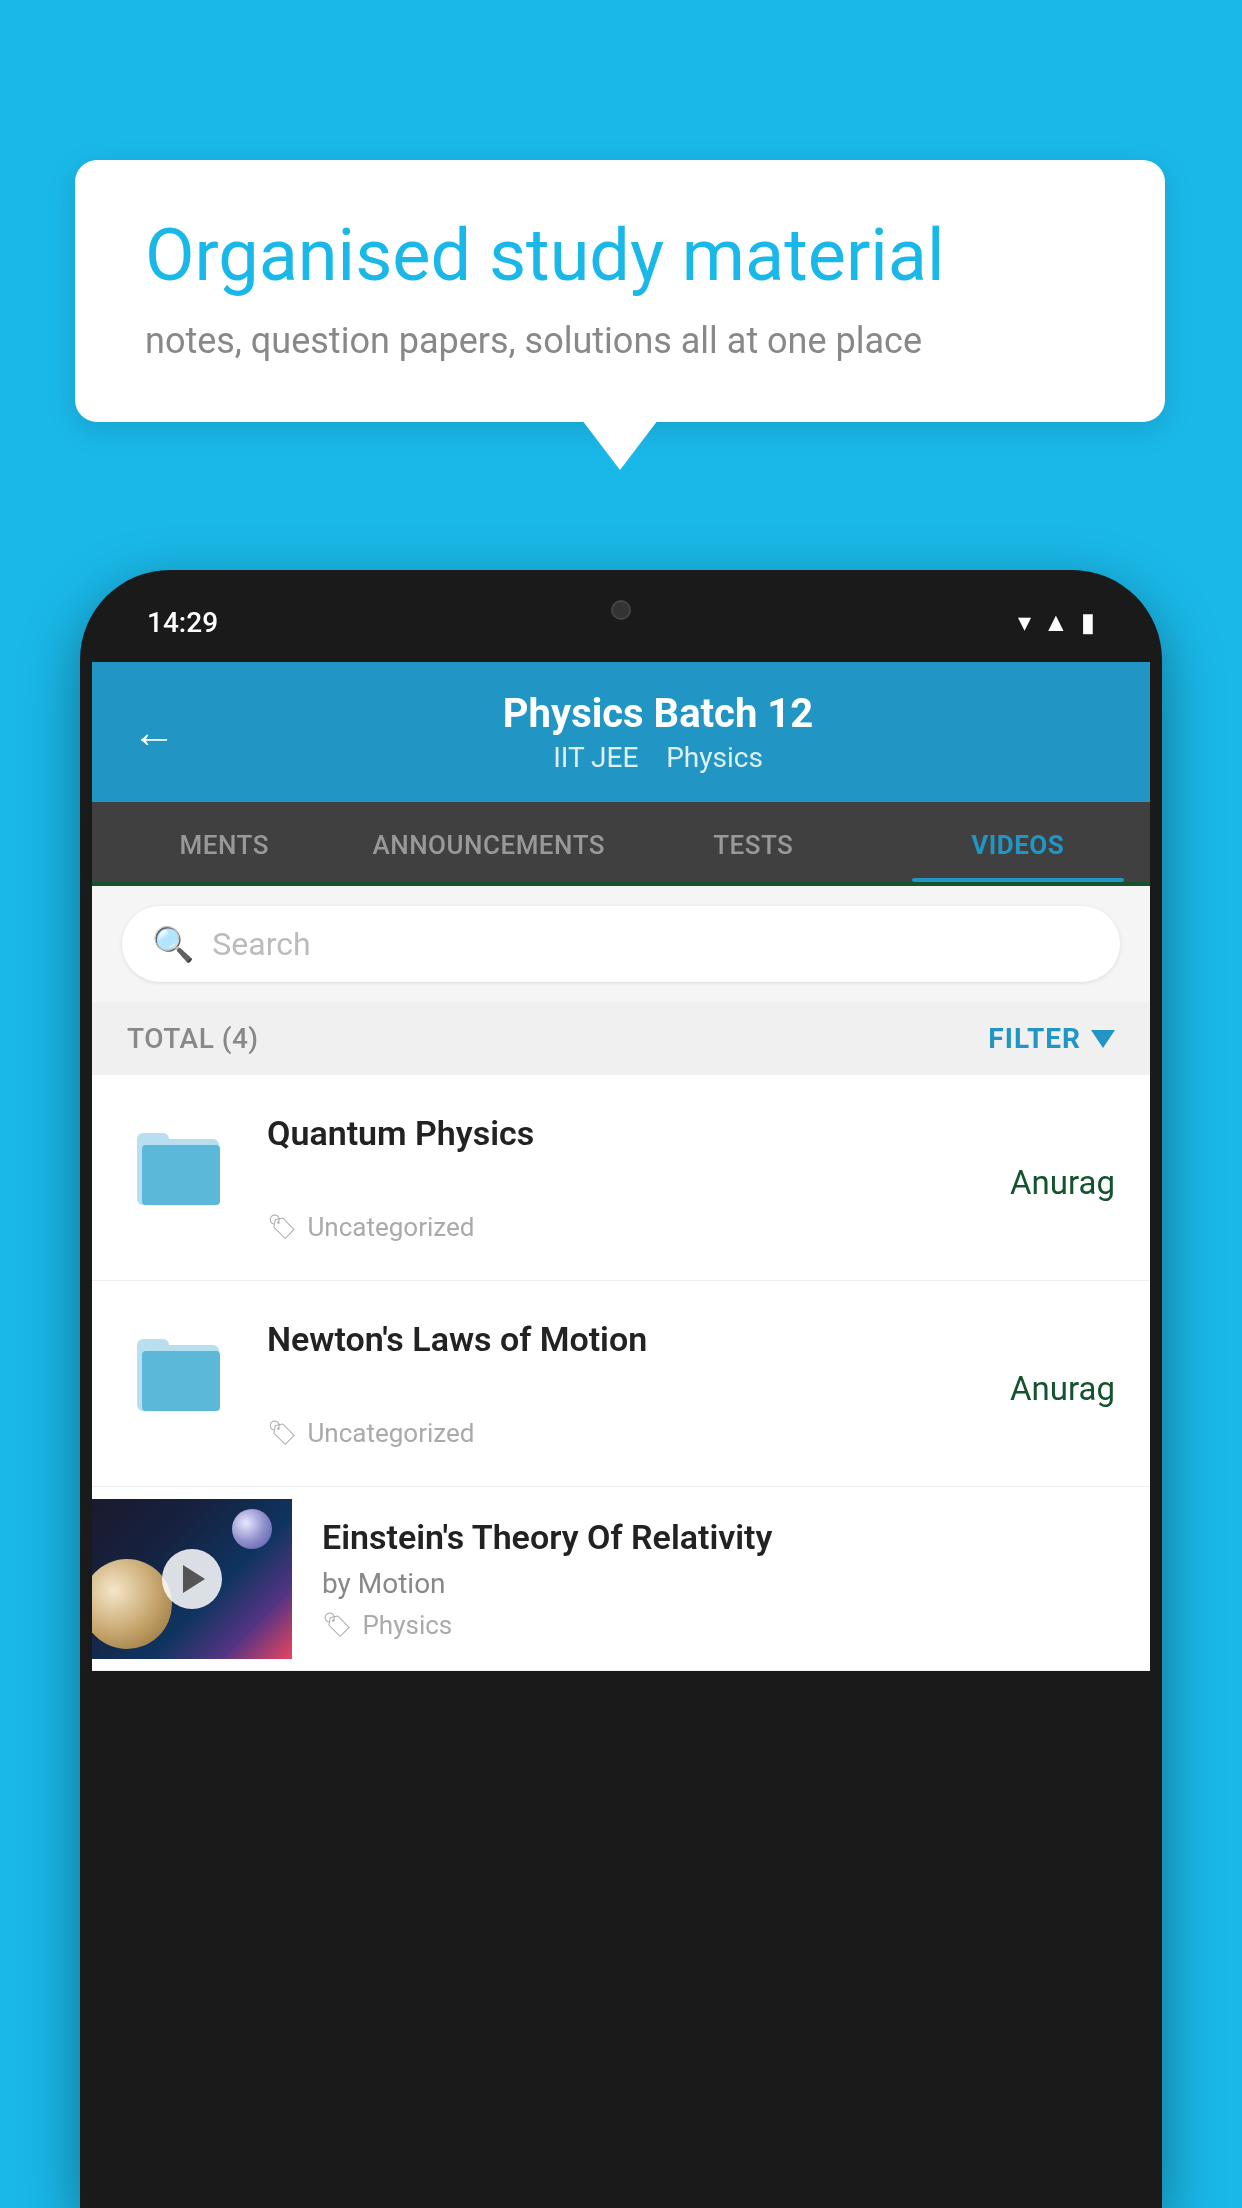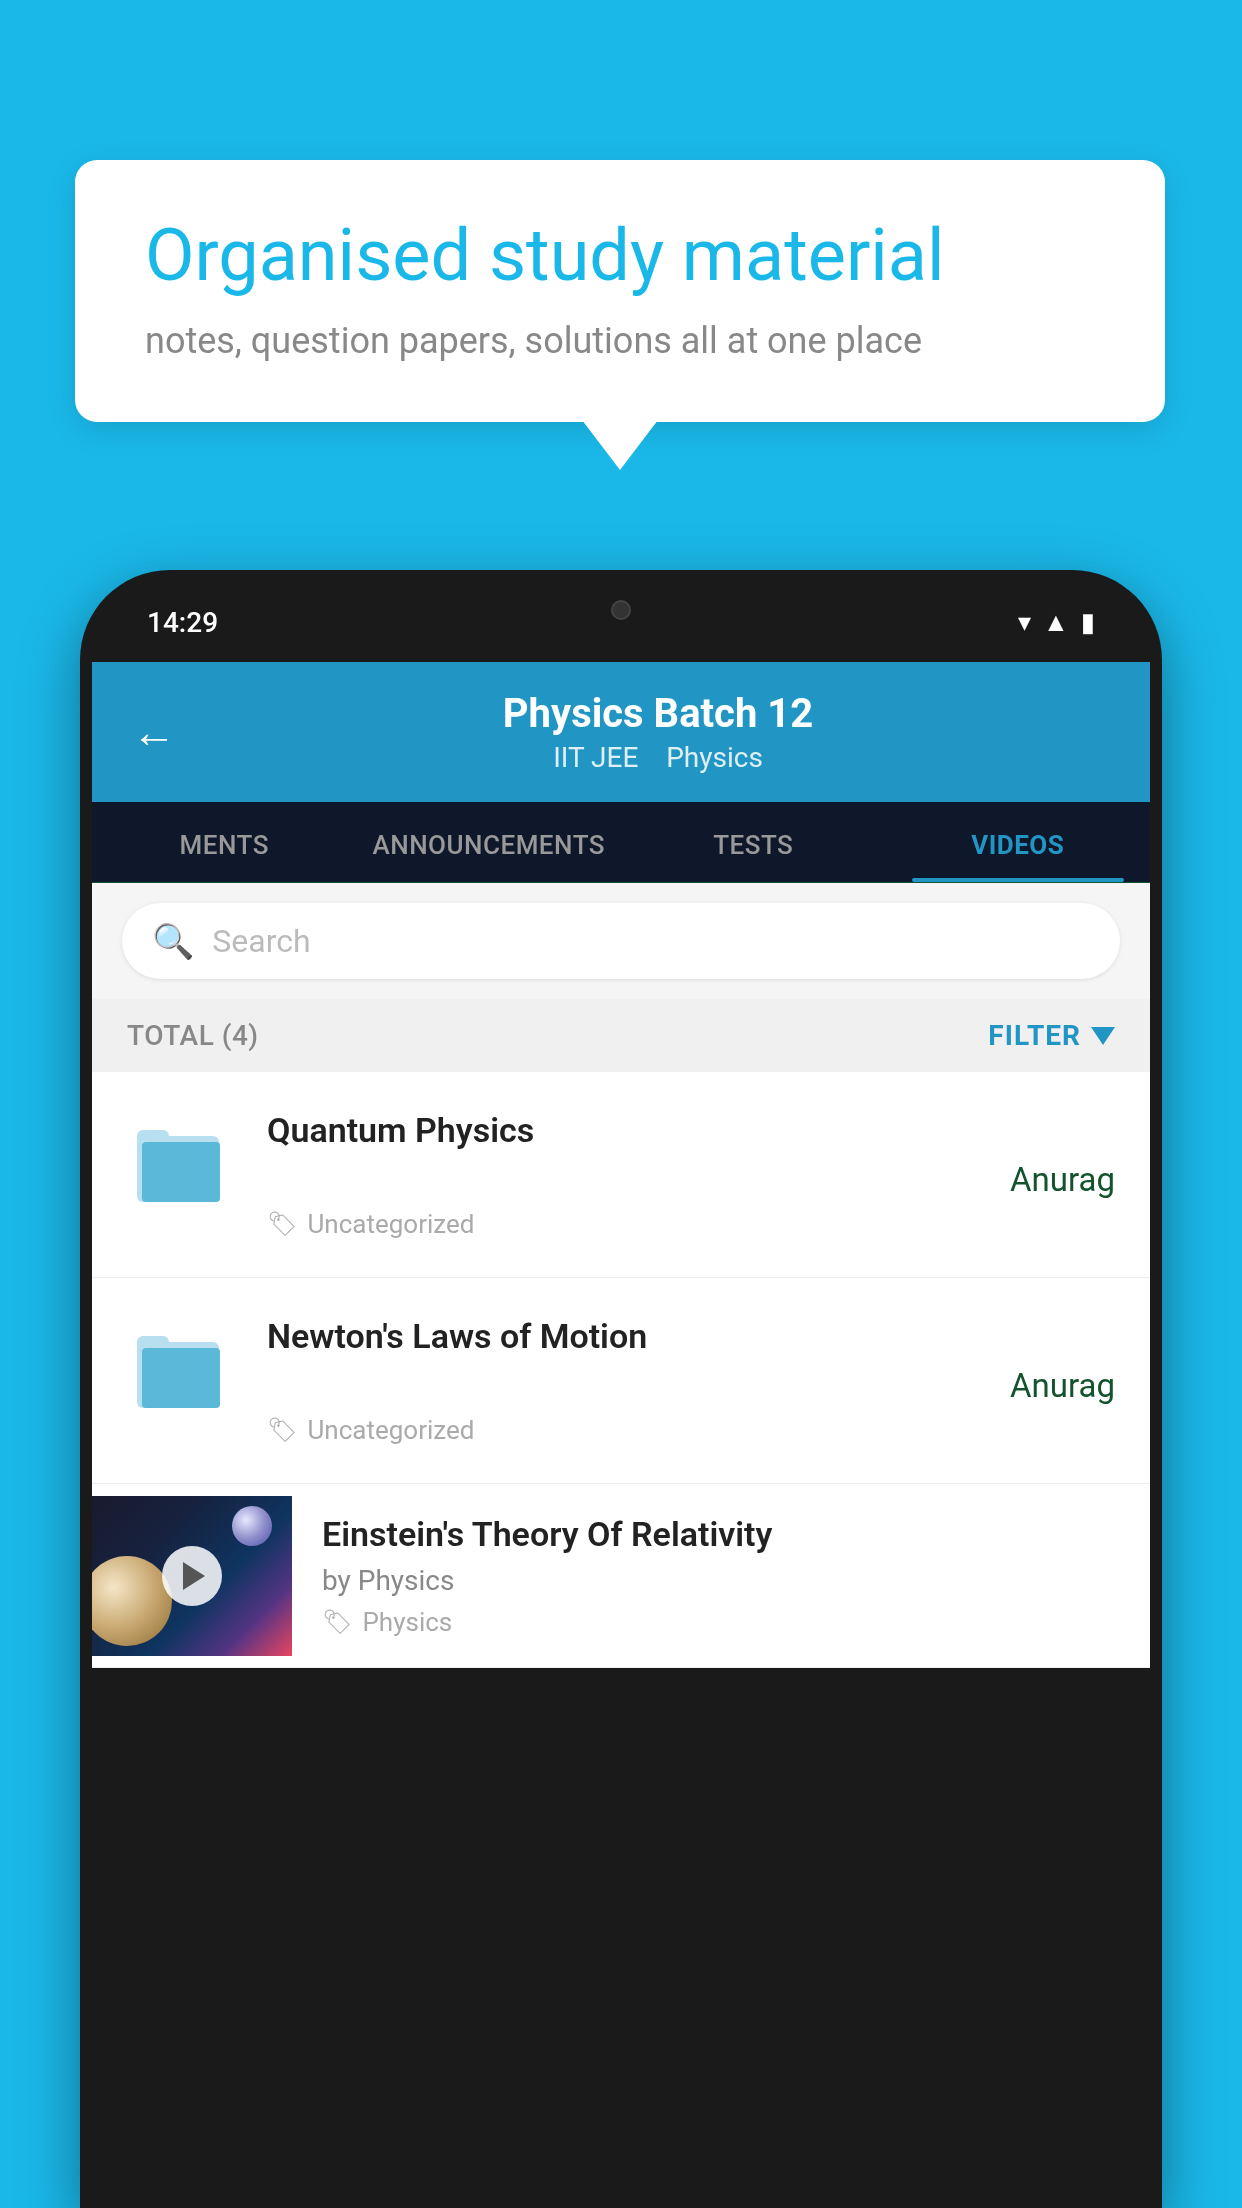--- a/index.html
+++ b/index.html
@@ -153,23 +153,23 @@
     }
 
     .header-subtitle {
       color: rgba(255,255,255,0.85);
       font-size: 28px;
       margin-top: 4px;
     }
 
     
     .tabs-bar {
-      background: #0f172a;
-      display: flex;
-      border-bottom: 1px solid #14532d;
+      background: #404040;
+      display: flex;
+      border-bottom: 4px solid #14532d;
       overflow-x: hidden;
     }
 
     .tab-item {
       flex: 1;
       text-align: center;
       padding: 28px 8px 22px 8px;
       font-size: 26px;
       font-weight: 500;
       color: #999;
@@ -517,21 +517,21 @@
           <div class="thumb-planets">
             <div class="planet-1"></div>
             <div class="planet-2"></div>
           </div>
           <div class="play-btn">
             <div class="play-triangle"></div>
           </div>
         </div>
         <div class="thumb-video-info">
           <div class="thumb-video-title">Einstein's Theory Of Relativity</div>
-          <div class="thumb-video-author">by Physics</div>
+          <div class="thumb-video-author">by Motion</div>
           <div class="thumb-video-tag-row">
             <span class="tag-icon">🏷</span>
             <span class="video-tag">Physics</span>
           </div>
         </div>
       </div>
 
     </div>
   </div>
 </div>

